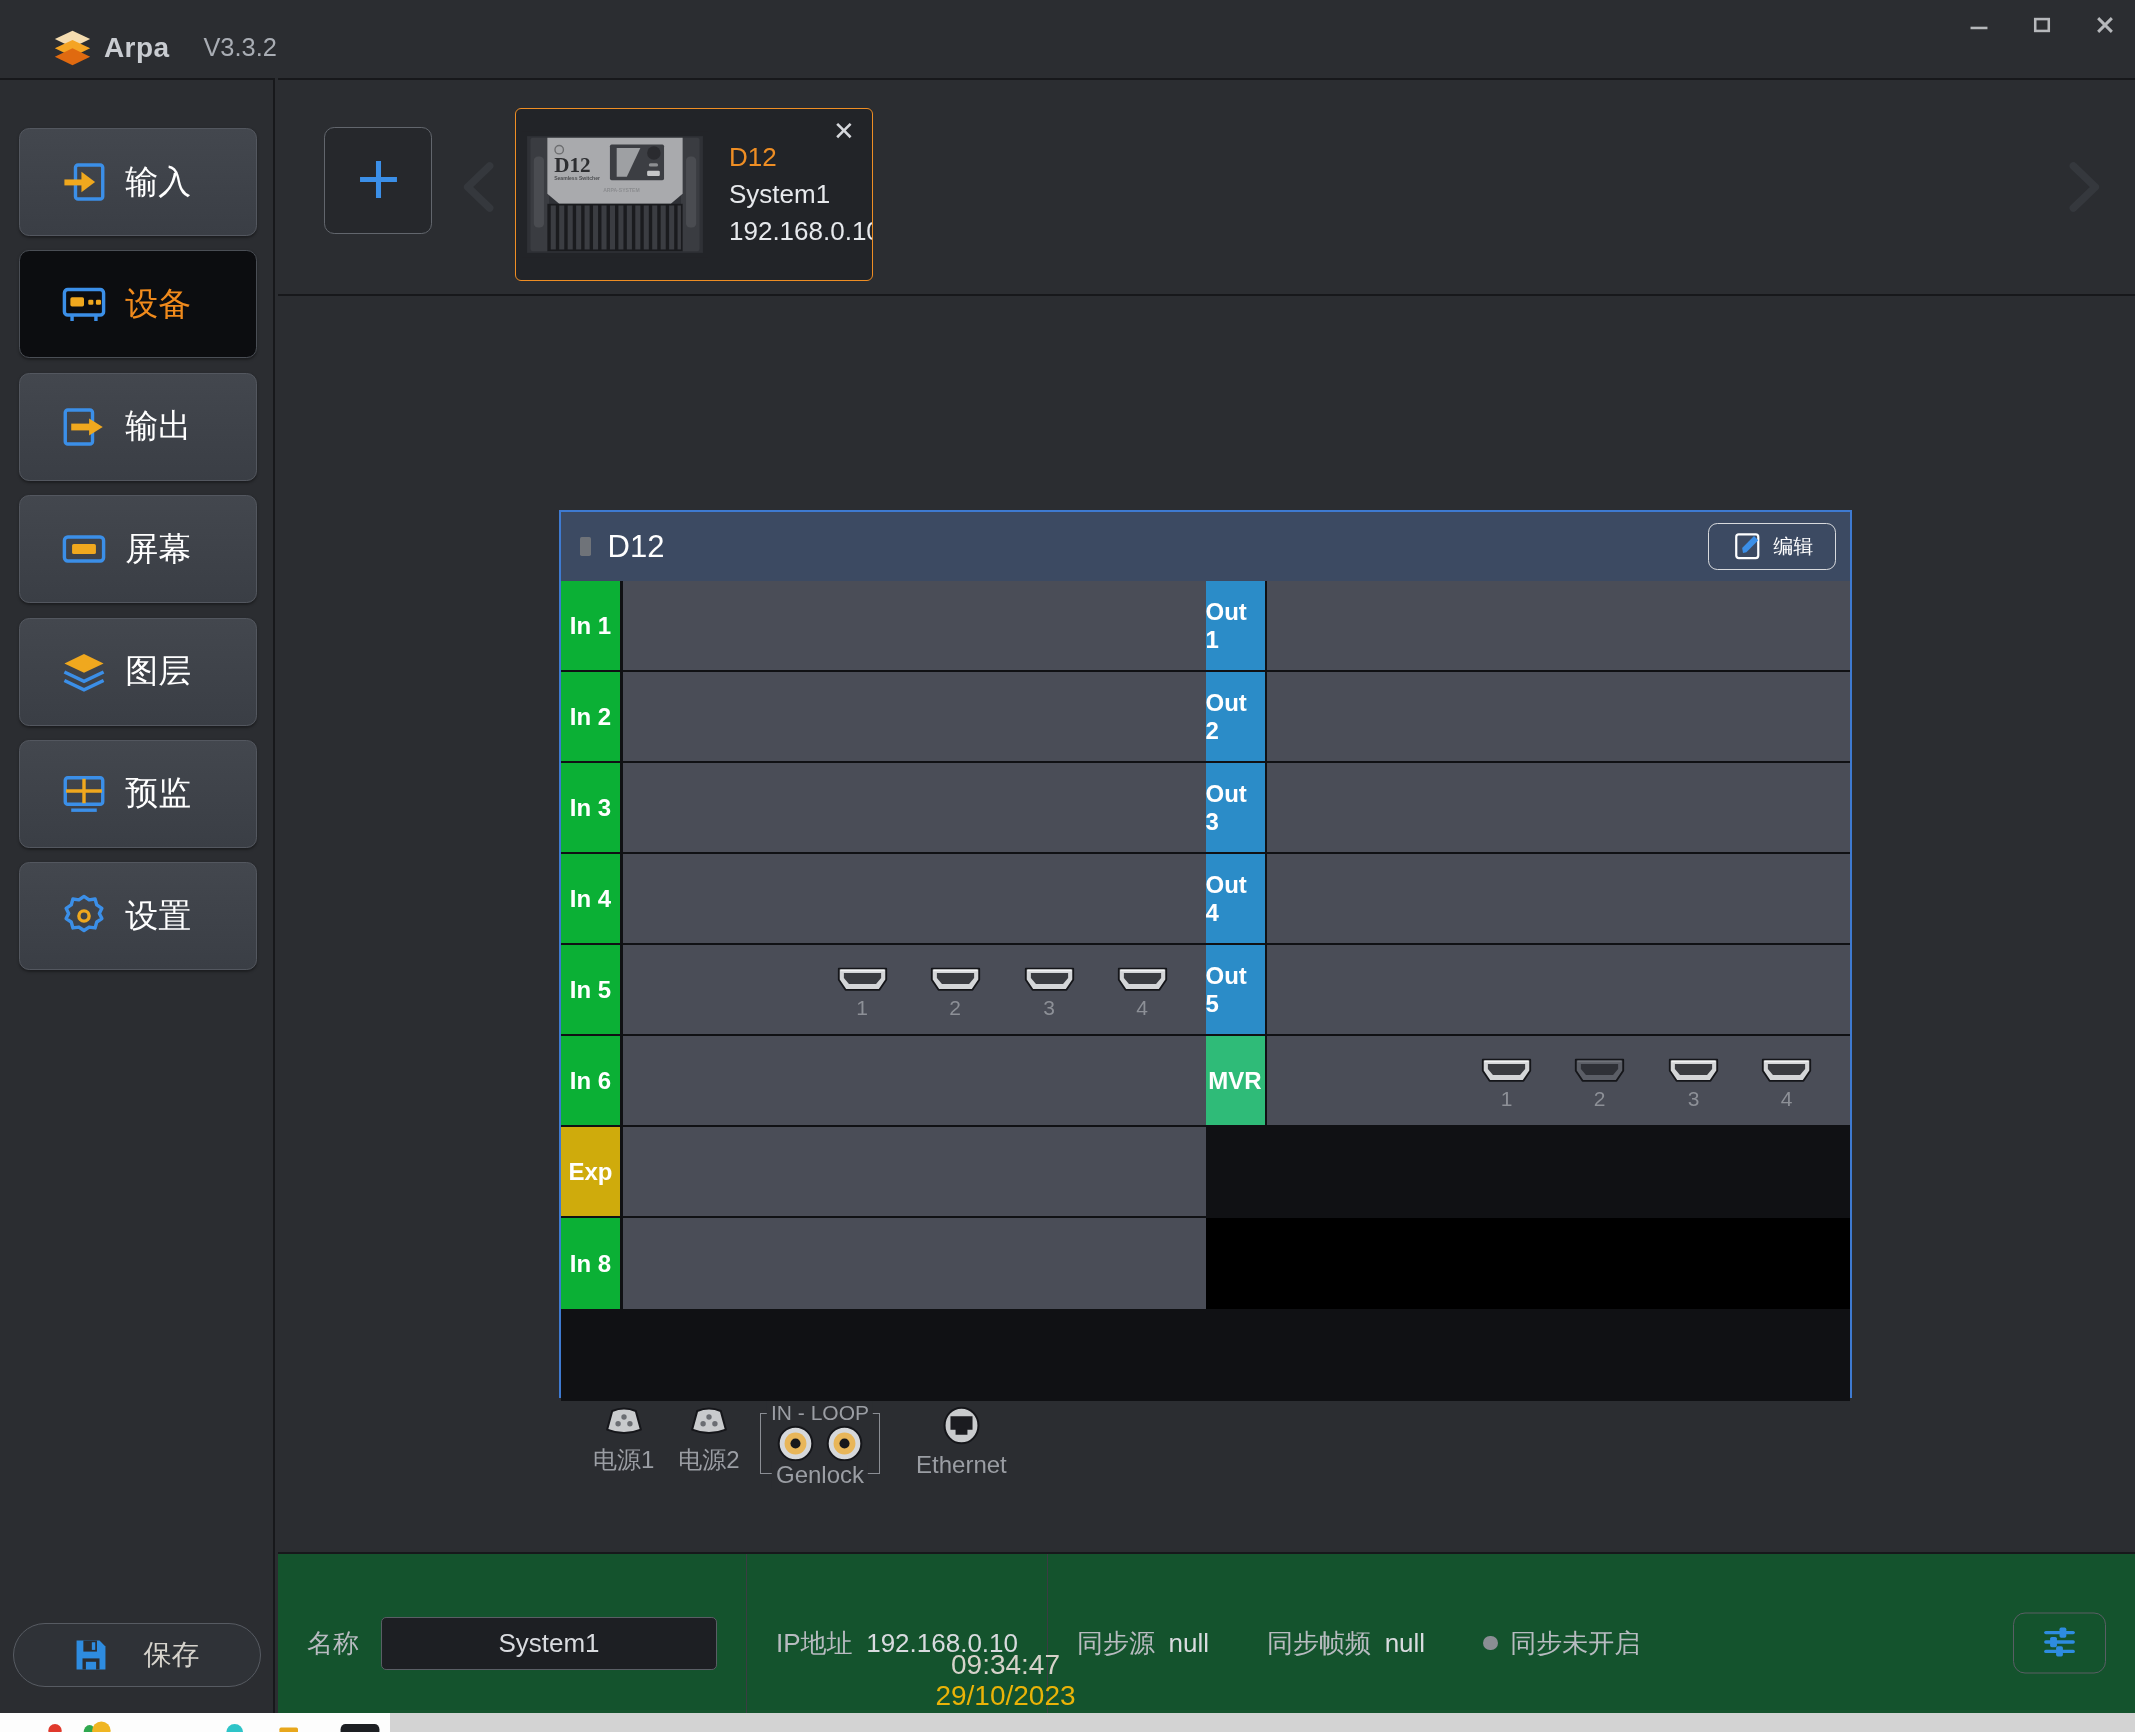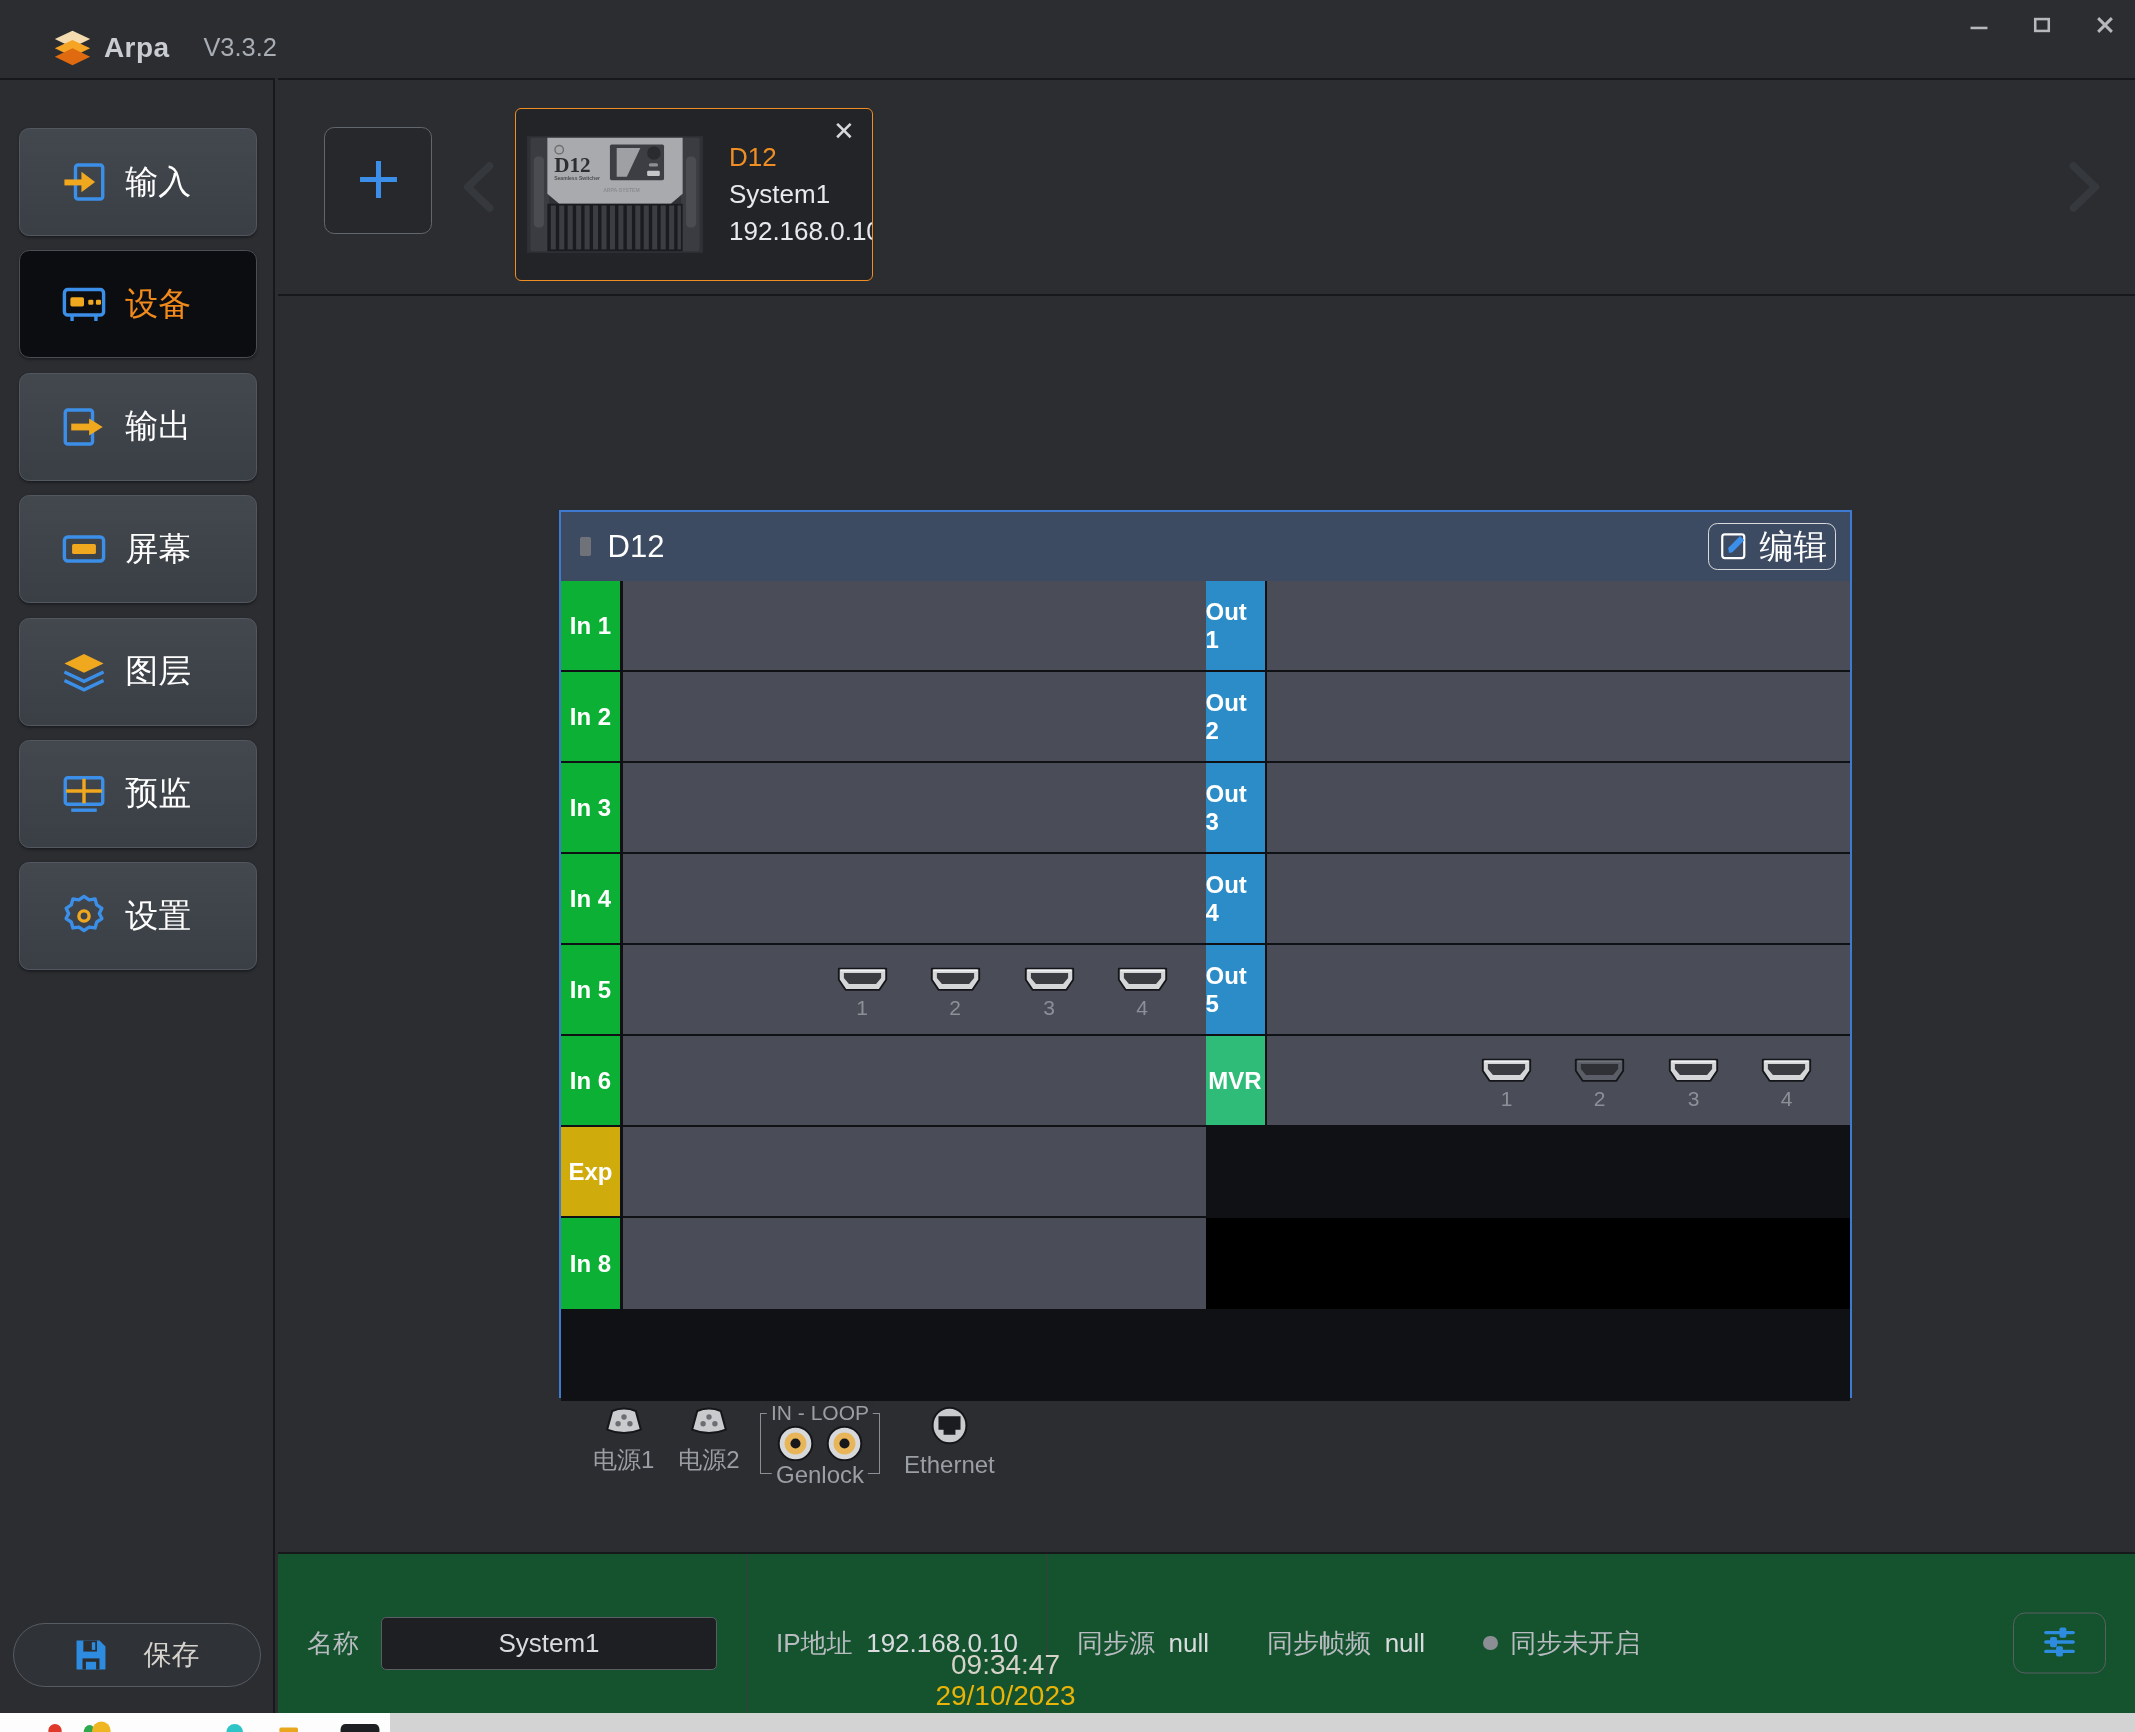--- a/index.html
+++ b/index.html
@@ -154,21 +154,21 @@
   .panel-title {
     font-size: 31px; color: #ffffff; margin-left: 17px; font-weight: 400;
   }
   .edit-btn {
     position: absolute; right: 13.6px; top: 11px;
     width: 128px; height: 47px; border-radius: 9.3px;
     border: 1.7px solid #d8dadd;
     display: flex; align-items: center; justify-content: center; gap: 11px;
   }
   .edit-btn .ico { width: 30.5px; height: 30.5px; }
-  .edit-btn .lbl { font-size: 34px; color: #ffffff; }
+  .edit-btn .lbl { font-size: 20px; color: #ffffff; }
 
   .grid { position: relative; width: 100%; height: 820px; background: #101114; }
   .row {
     display: flex; width: 100%; height: 91px;
     border-bottom: 2.5px solid #101114;
   }
   .row:last-child { border-bottom: 0; }
   .half { display: flex; width: 50%; height: 100%; }
   .half.left  { border-right: 0; }
   .tag {
@@ -683,21 +683,21 @@
                 <circle cx="22" cy="22" r="6" fill="#17181b"></circle>
               </svg>
               <svg width="37" height="37" viewBox="0 0 44 44">
                 <circle cx="22" cy="22" r="20" fill="#d6d8da" stroke="#15161a" stroke-width="2.4"></circle>
                 <circle cx="22" cy="22" r="13" fill="#e8b659"></circle>
                 <circle cx="22" cy="22" r="6" fill="#17181b"></circle>
               </svg>
             </div>
             <div class="gl-label-bot">Genlock</div>
           </div>
-          <div class="conn-item" style="margin-left: 24px;">
+          <div class="conn-item" style="margin-left: 36px;">
             <span><svg width="39" height="39" viewBox="0 0 46 46">
                 <ellipse cx="23" cy="23" rx="20" ry="21" fill="#c9cbcd" stroke="#15161a" stroke-width="2.4"></ellipse>
                 <path d="M10 12 H36 V28 H30 V34 H16 V28 H10 Z" fill="#1b1c20"></path>
               </svg></span>
             <span class="cap">Ethernet</span>
           </div>
         </div>
     </div>
   </div>
 

